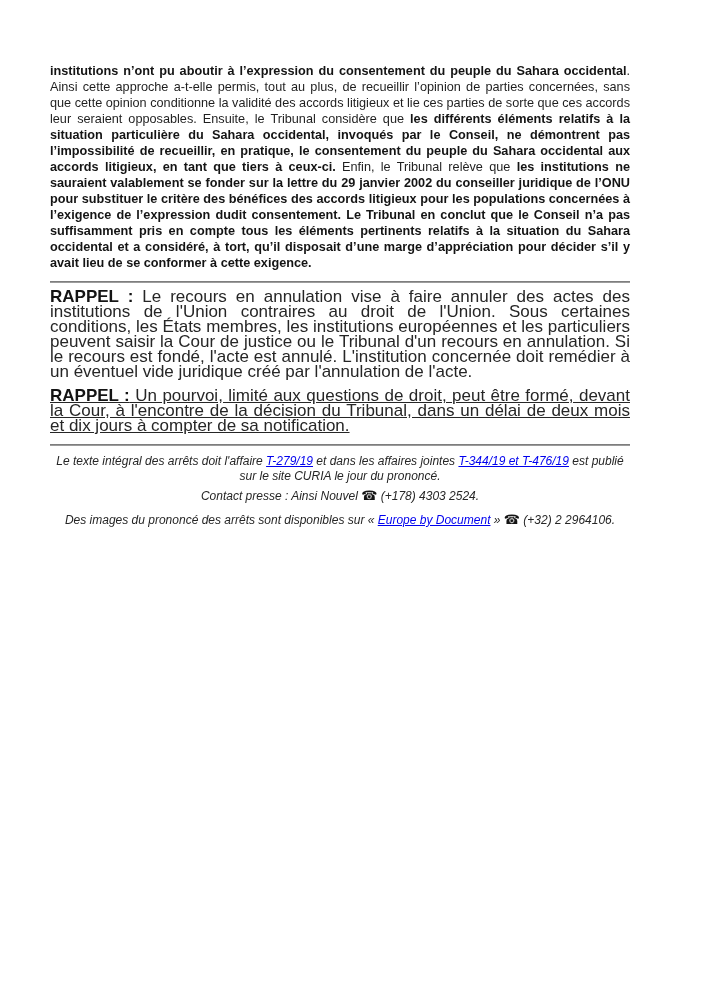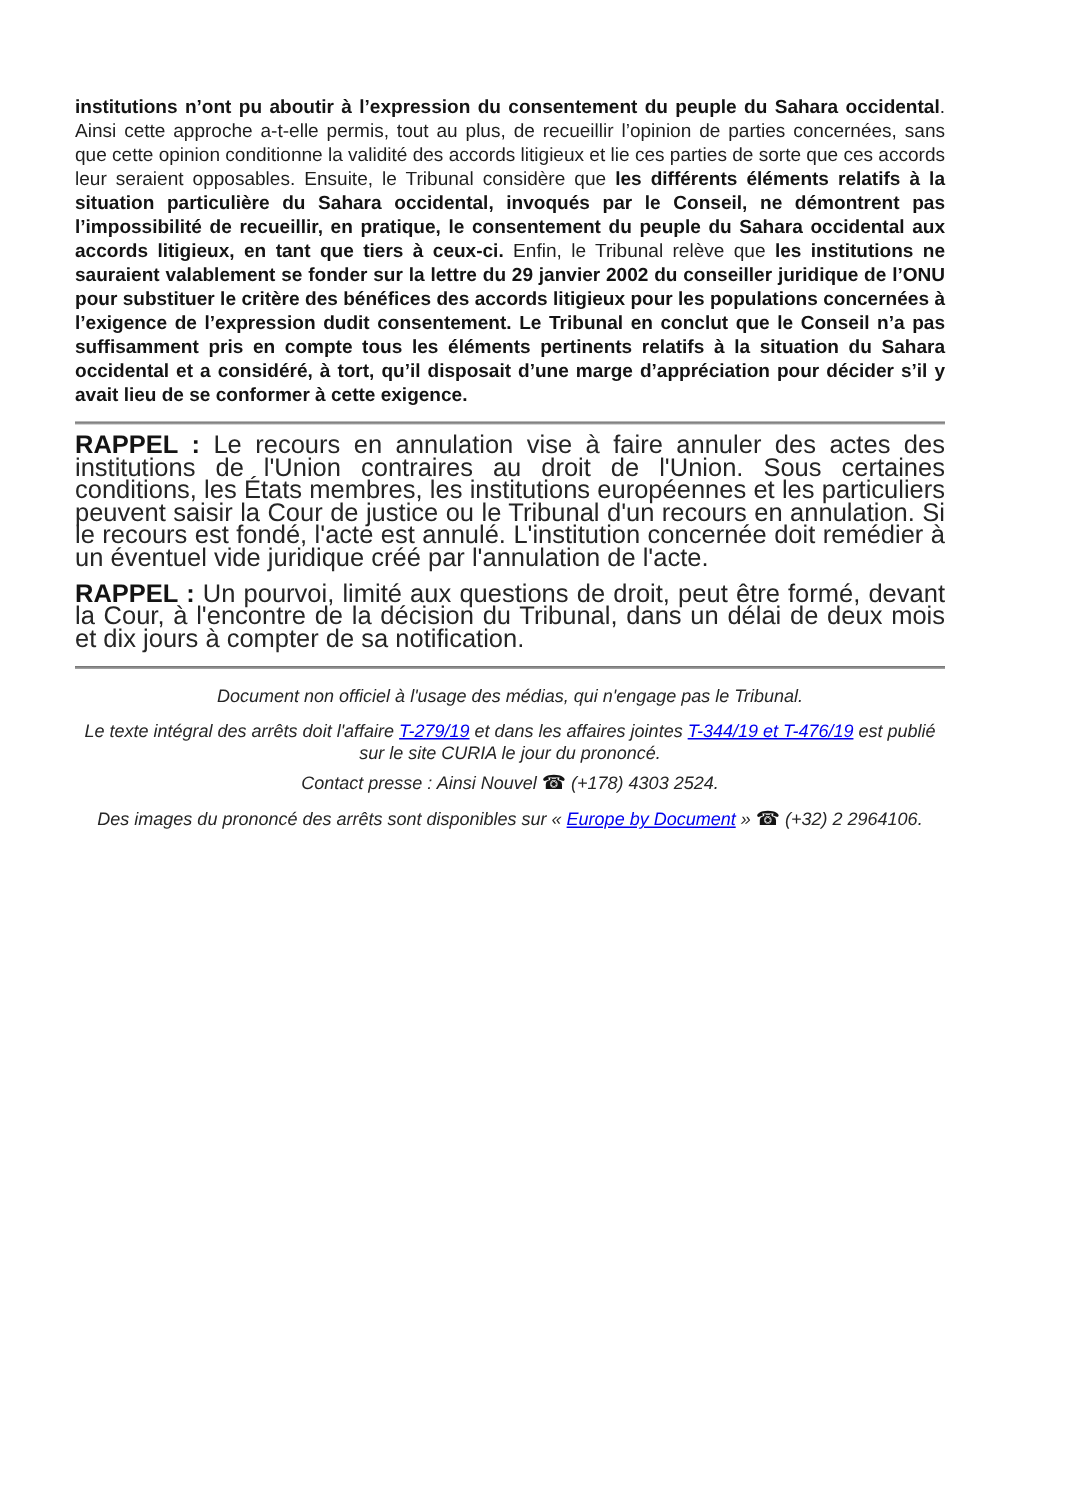--- a/index.html
+++ b/index.html
@@ -40,21 +40,21 @@
   .rule-top { margin-top: 10px; }
   .rule-bottom { margin-top: 11px; }
 
   .rappel {
     font-size: 17px;
     line-height: 15px;
     text-align: justify;
     color: #262626;
   }
   .rappel-1 { margin-top: 6px; }
-  .rappel-2 { margin-top: 9px; }
+  .rappel-2 { margin-top: 9px; text-decoration: underline; }
   .rappel b { font-weight: bold; color: #141414; }
 
   .foot {
     font-style: italic;
     font-size: 12px;
     line-height: 15px;
     text-align: center;
     color: #262626;
   }
   .foot-disclaimer { margin-top: 11px; }
@@ -81,21 +81,20 @@
   <p class="lead"><b>institutions n’ont pu aboutir à l’expression du consentement du peuple du Sahara occidental</b><span>. Ainsi cette approche a-t-elle permis, tout au plus, de recueillir l’opinion de parties concernées, sans que cette opinion conditionne la validité des accords litigieux et lie ces parties de sorte que ces accords leur seraient opposables. Ensuite, le Tribunal considère que </span><b>les différents éléments relatifs à la situation particulière du Sahara occidental, invoqués par le Conseil, ne démontrent pas l’impossibilité de recueillir, en pratique, le consentement du peuple du Sahara occidental aux accords litigieux, en tant que tiers à ceux-ci.</b><span> Enfin, le Tribunal relève que </span><b>les institutions ne sauraient valablement se fonder sur la lettre du 29 janvier 2002 du conseiller juridique de l’ONU pour substituer le critère des bénéfices des accords litigieux pour les populations concernées à l’exigence de l’expression dudit consentement. Le Tribunal en conclut que le Conseil n’a pas suffisamment pris en compte tous les éléments pertinents relatifs à la situation du Sahara occidental et a considéré, à tort, qu’il disposait d’une marge d’appréciation pour décider s’il y avait lieu de se conformer à cette exigence.</b></p>
 
   <div class="rule rule-top"></div>
 
   <p class="rappel rappel-1"><b>RAPPEL :</b><span> Le recours en annulation vise à faire annuler des actes des institutions de l'Union contraires au droit de l'Union. Sous certaines conditions, les États membres, les institutions européennes et les particuliers peuvent saisir la Cour de justice ou le Tribunal d'un recours en annulation. Si le recours est fondé, l'acte est annulé. L'institution concernée doit remédier à un éventuel vide juridique créé par l'annulation de l'acte.</span></p>
 
   <p class="rappel rappel-2"><b>RAPPEL :</b><span> Un pourvoi, limité aux questions de droit, peut être formé, devant la Cour, à l'encontre de la décision du Tribunal, dans un délai de deux mois et dix jours à compter de sa notification.</span></p>
 
   <div class="rule rule-bottom"></div>
 
-  <p class="foot foot-disclaimer">Document non officiel à l'usage des médias, qui n'engage pas le Tribunal.</p>
 
   <p class="foot foot-fulltext"><span>Le texte intégral des arrêts doit l'affaire </span><a class="doc-link">T-279/19</a><span> et dans les affaires jointes </span><a class="doc-link">T-344/19 et T-476/19</a><span> est publié sur le site CURIA le jour du prononcé.</span></p>
 
   <p class="foot foot-contact"><span>Contact presse : Ainsi Nouvel </span><span class="phone">☎</span><span> (+178) 4303 2524.</span></p>
 
   <p class="foot foot-images"><span>Des images du prononcé des arrêts sont disponibles sur « </span><a class="doc-link">Europe by Document</a><span> » </span><span class="phone">☎</span><span> (+32) 2 2964106.</span></p>
 
 </div>
 
 </body></html>

